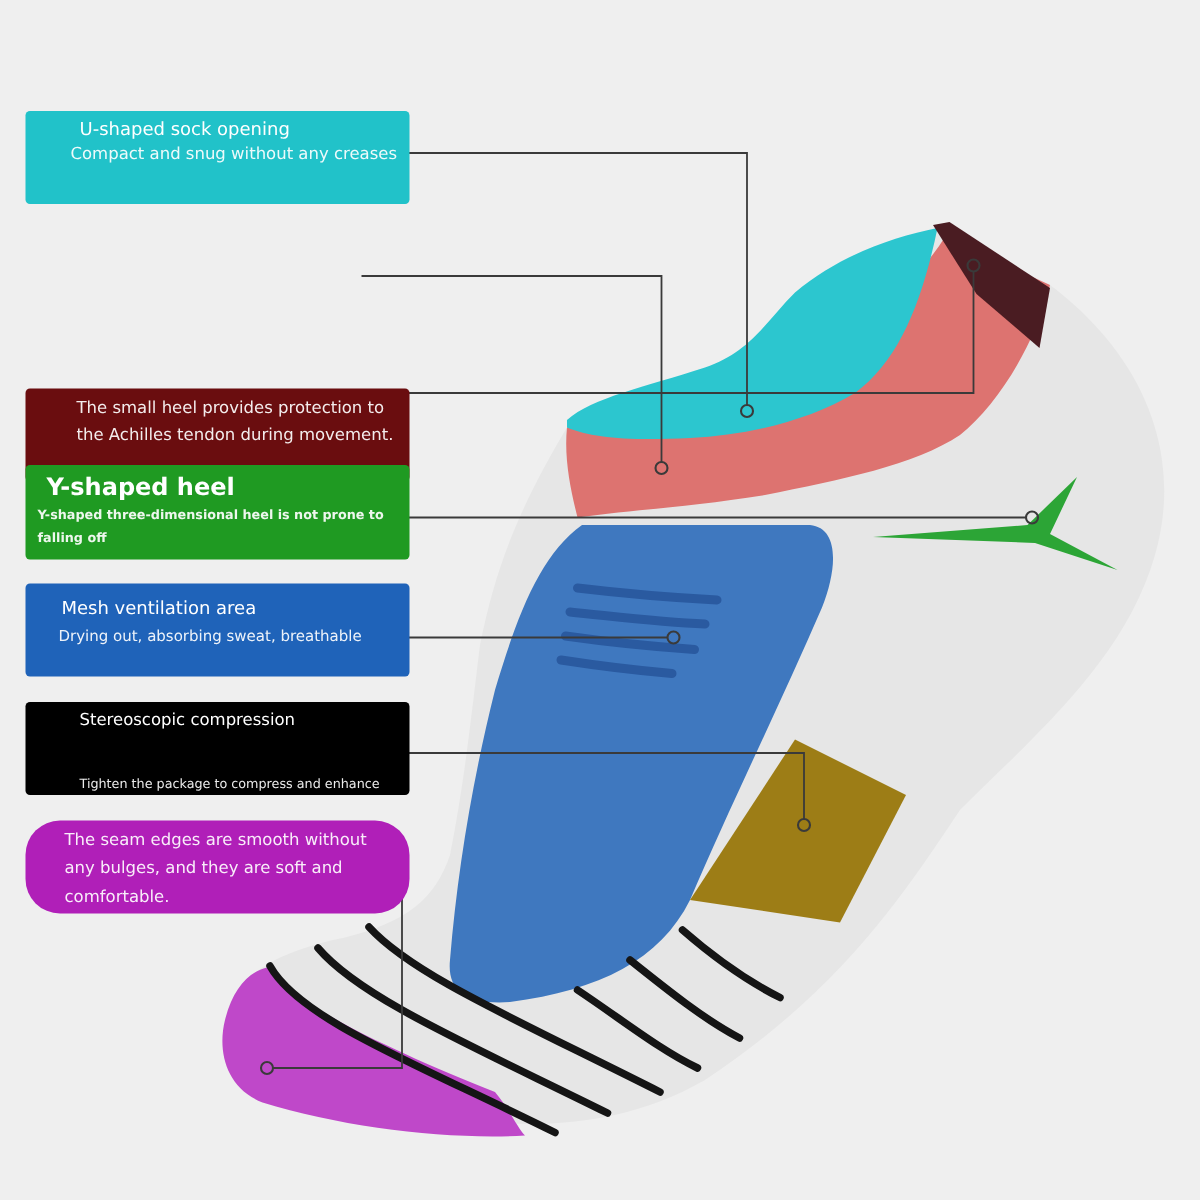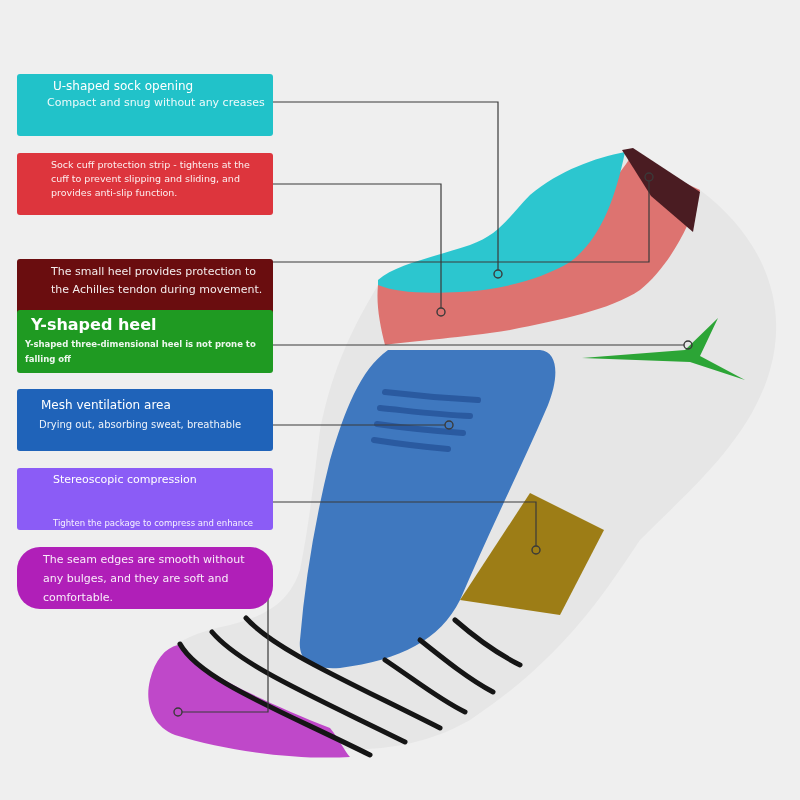--- a/index.html
+++ b/index.html
@@ -14,21 +14,21 @@
   .lb-red { top:153px; height:62px; background:#dd353d; }
   .lb-red .desc { font-size:9.5px; padding-left:26px; line-height:14px; padding-top:2px; }
   .lb-maroon { top:231px; height:62px; background:#6a0d0f;margin-top:28px; }
   .lb-maroon .desc { font-size:11px; padding-left:26px; line-height:18px; padding-top:1px; }
   .lb-green { top:310px; height:63px; background:#1f9a22;font-weight:bold; }
   .lb-green .title { font-size:16px; padding-left:6px; line-height:24px; }
   .lb-green .desc { font-size:8.5px; padding-left:0; line-height:15px; }
   .lb-blue { top:389px; height:62px; background:#1f63b9; }
   .lb-blue .title { font-size:12px; padding-left:16px; line-height:26px; }
   .lb-blue .desc { font-size:10px; padding-left:14px; line-height:14px; }
-  .lb-olive { top:468px; height:62px; background:#8b5cf6; }
+  .lb-olive { top:468px; height:62px; background:#000000; }
   .lb-olive .title { font-size:11px; padding-left:28px; line-height:18px; }
   .lb-olive .desc { font-size:8.5px; padding-left:28px; line-height:13px;margin-top:28px; }
   .lb-purple { top:547px; height:62px; background:#b01fb8;border-radius:23px; }
   .lb-purple .desc { font-size:11px; padding-left:18px; line-height:19px; }
   svg.art { position:absolute; left:0; top:0; }
 </style>
 </head>
 <body>
 
 <div class="stage">
@@ -85,23 +85,20 @@
       <circle cx="536" cy="550" r="4"></circle>
       <circle cx="178" cy="712" r="4"></circle>
     </g>
   </svg>
 
   <div class="label-box lb-cyan">
     <span class="title">U-shaped sock opening</span>
     <span class="desc">Compact and snug without any creases</span>
   </div>
 
-  <div class="label-box lb-red">
-    <span class="desc">Sock cuff protection strip - tightens at the cuff to prevent slipping and sliding, and provides anti-slip function.</span>
-  </div>
 
   <div class="label-box lb-maroon">
     <span class="desc">The small heel provides protection to the Achilles tendon during movement.</span>
   </div>
 
   <div class="label-box lb-green">
     <span class="title">Y-shaped heel</span>
     <span class="desc">Y-shaped three-dimensional heel is not prone to falling off</span>
   </div>
 

